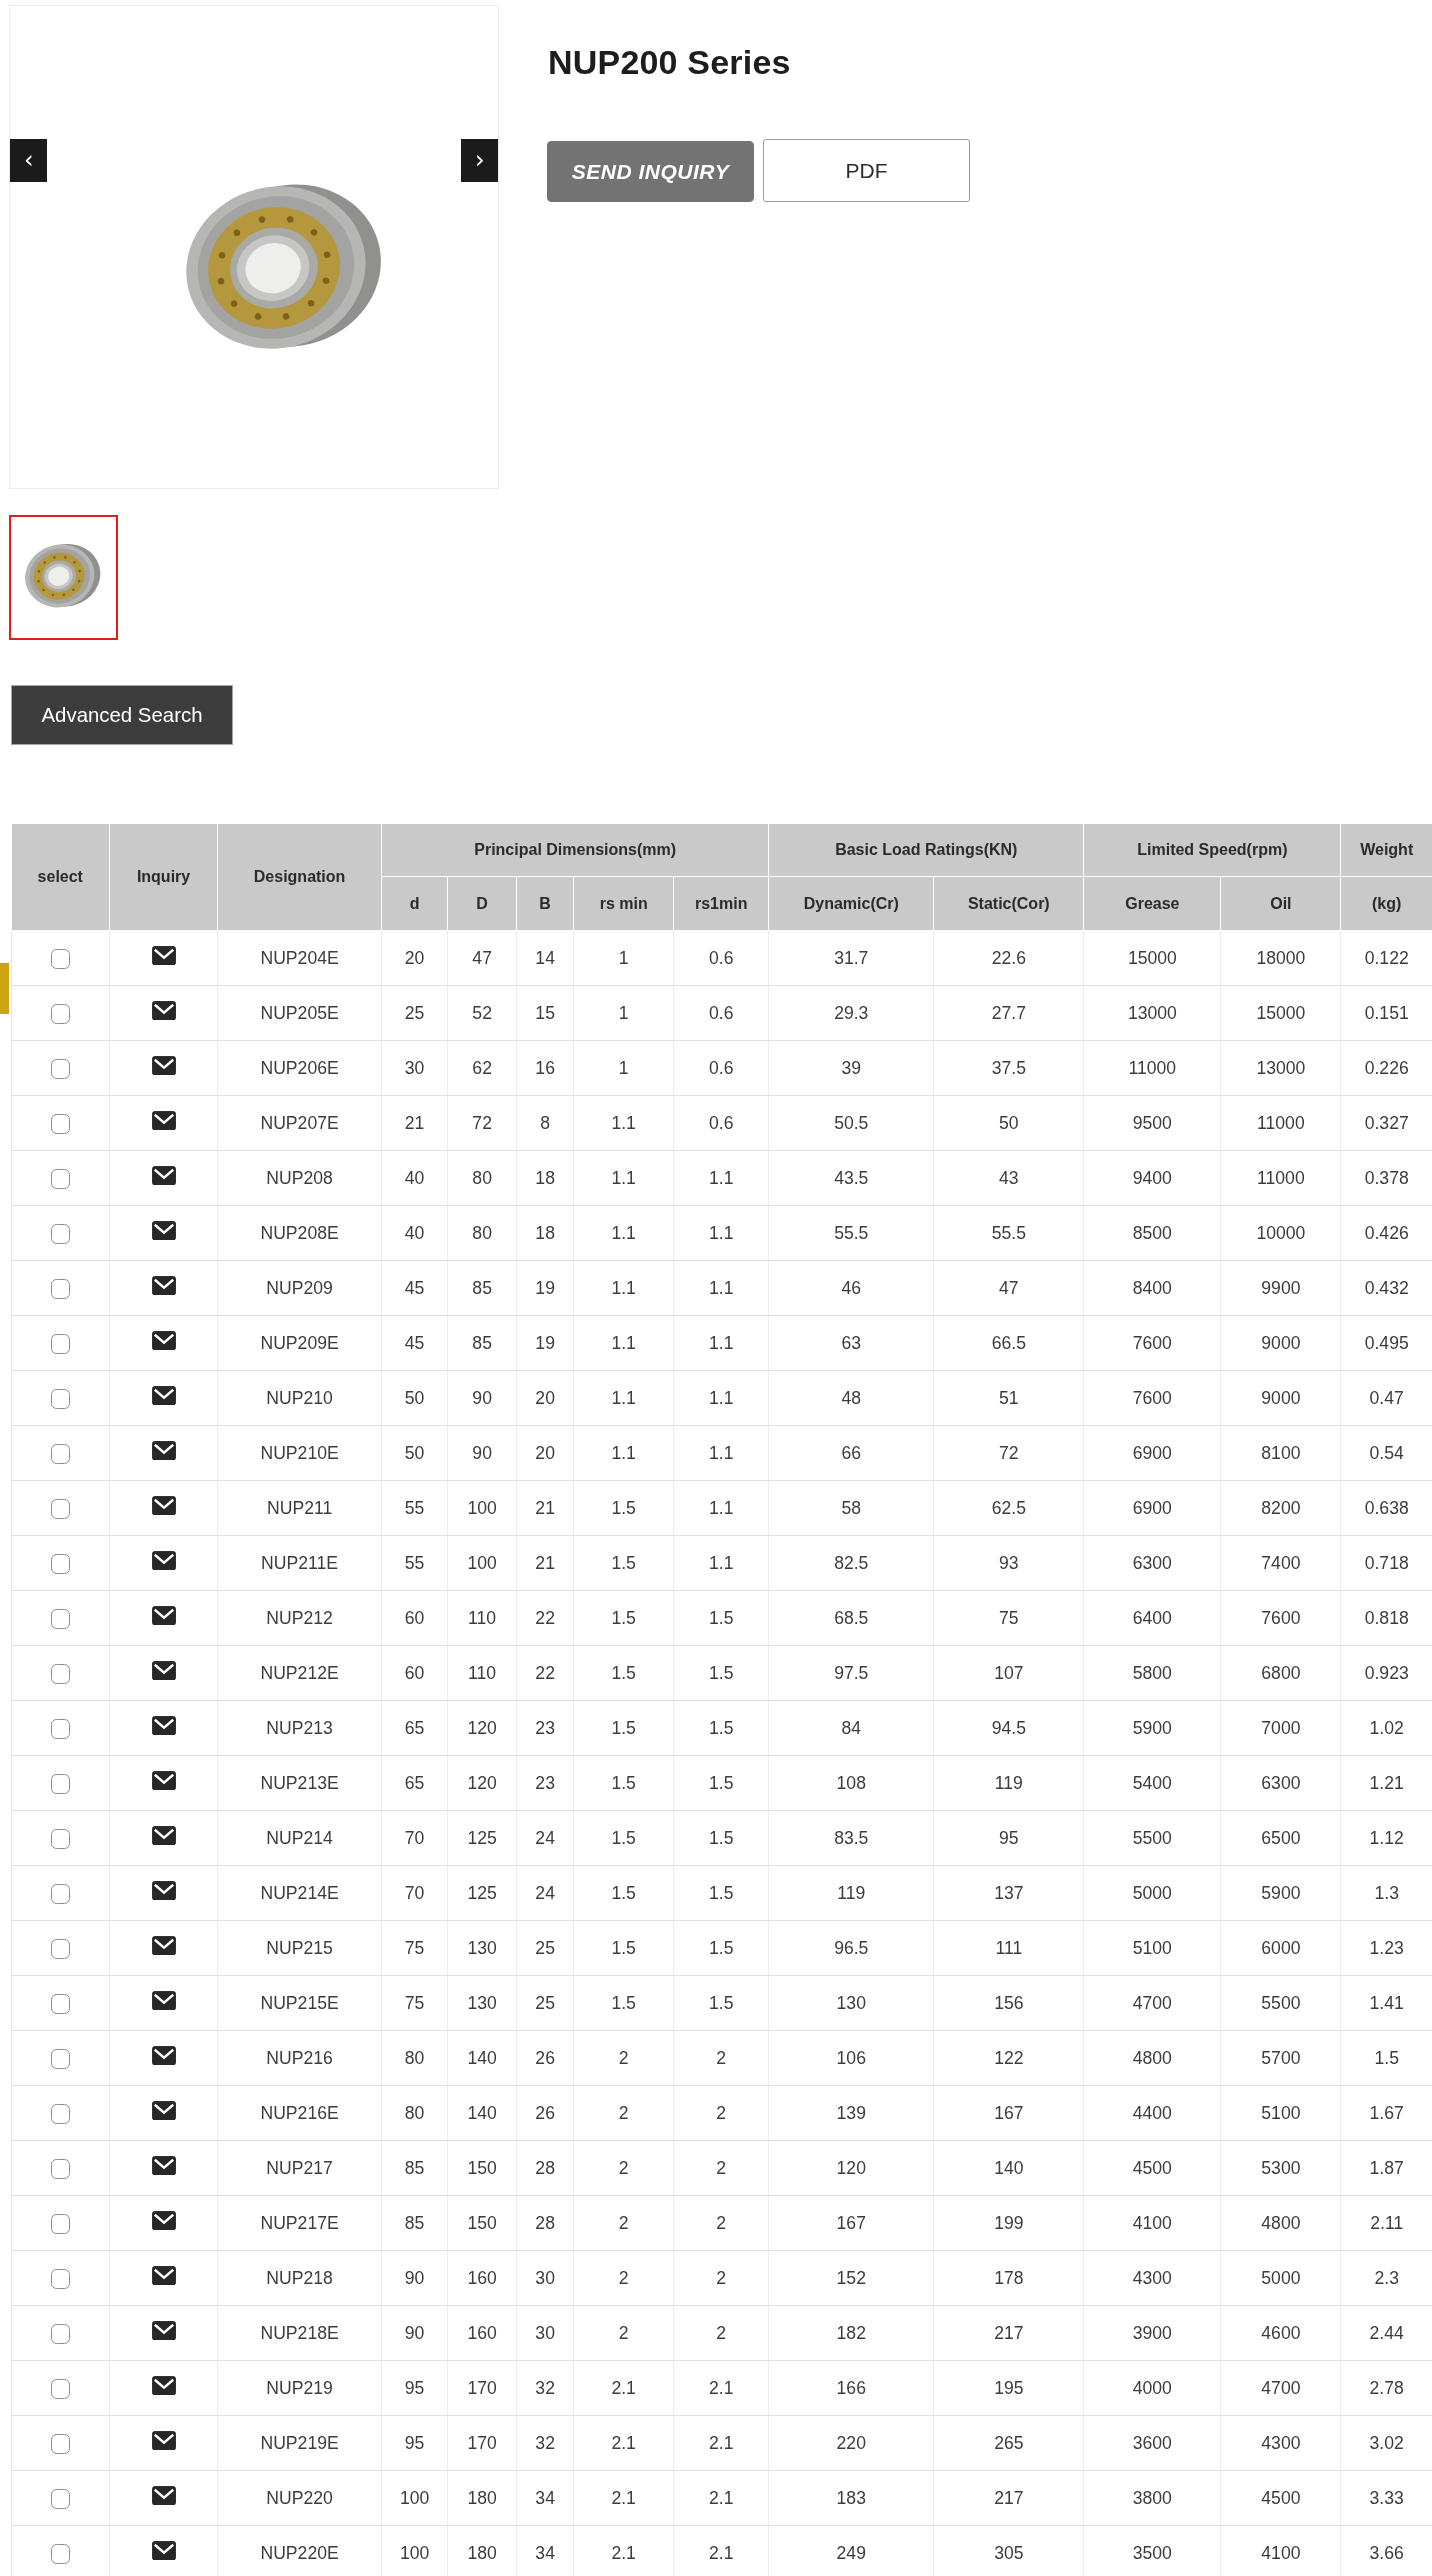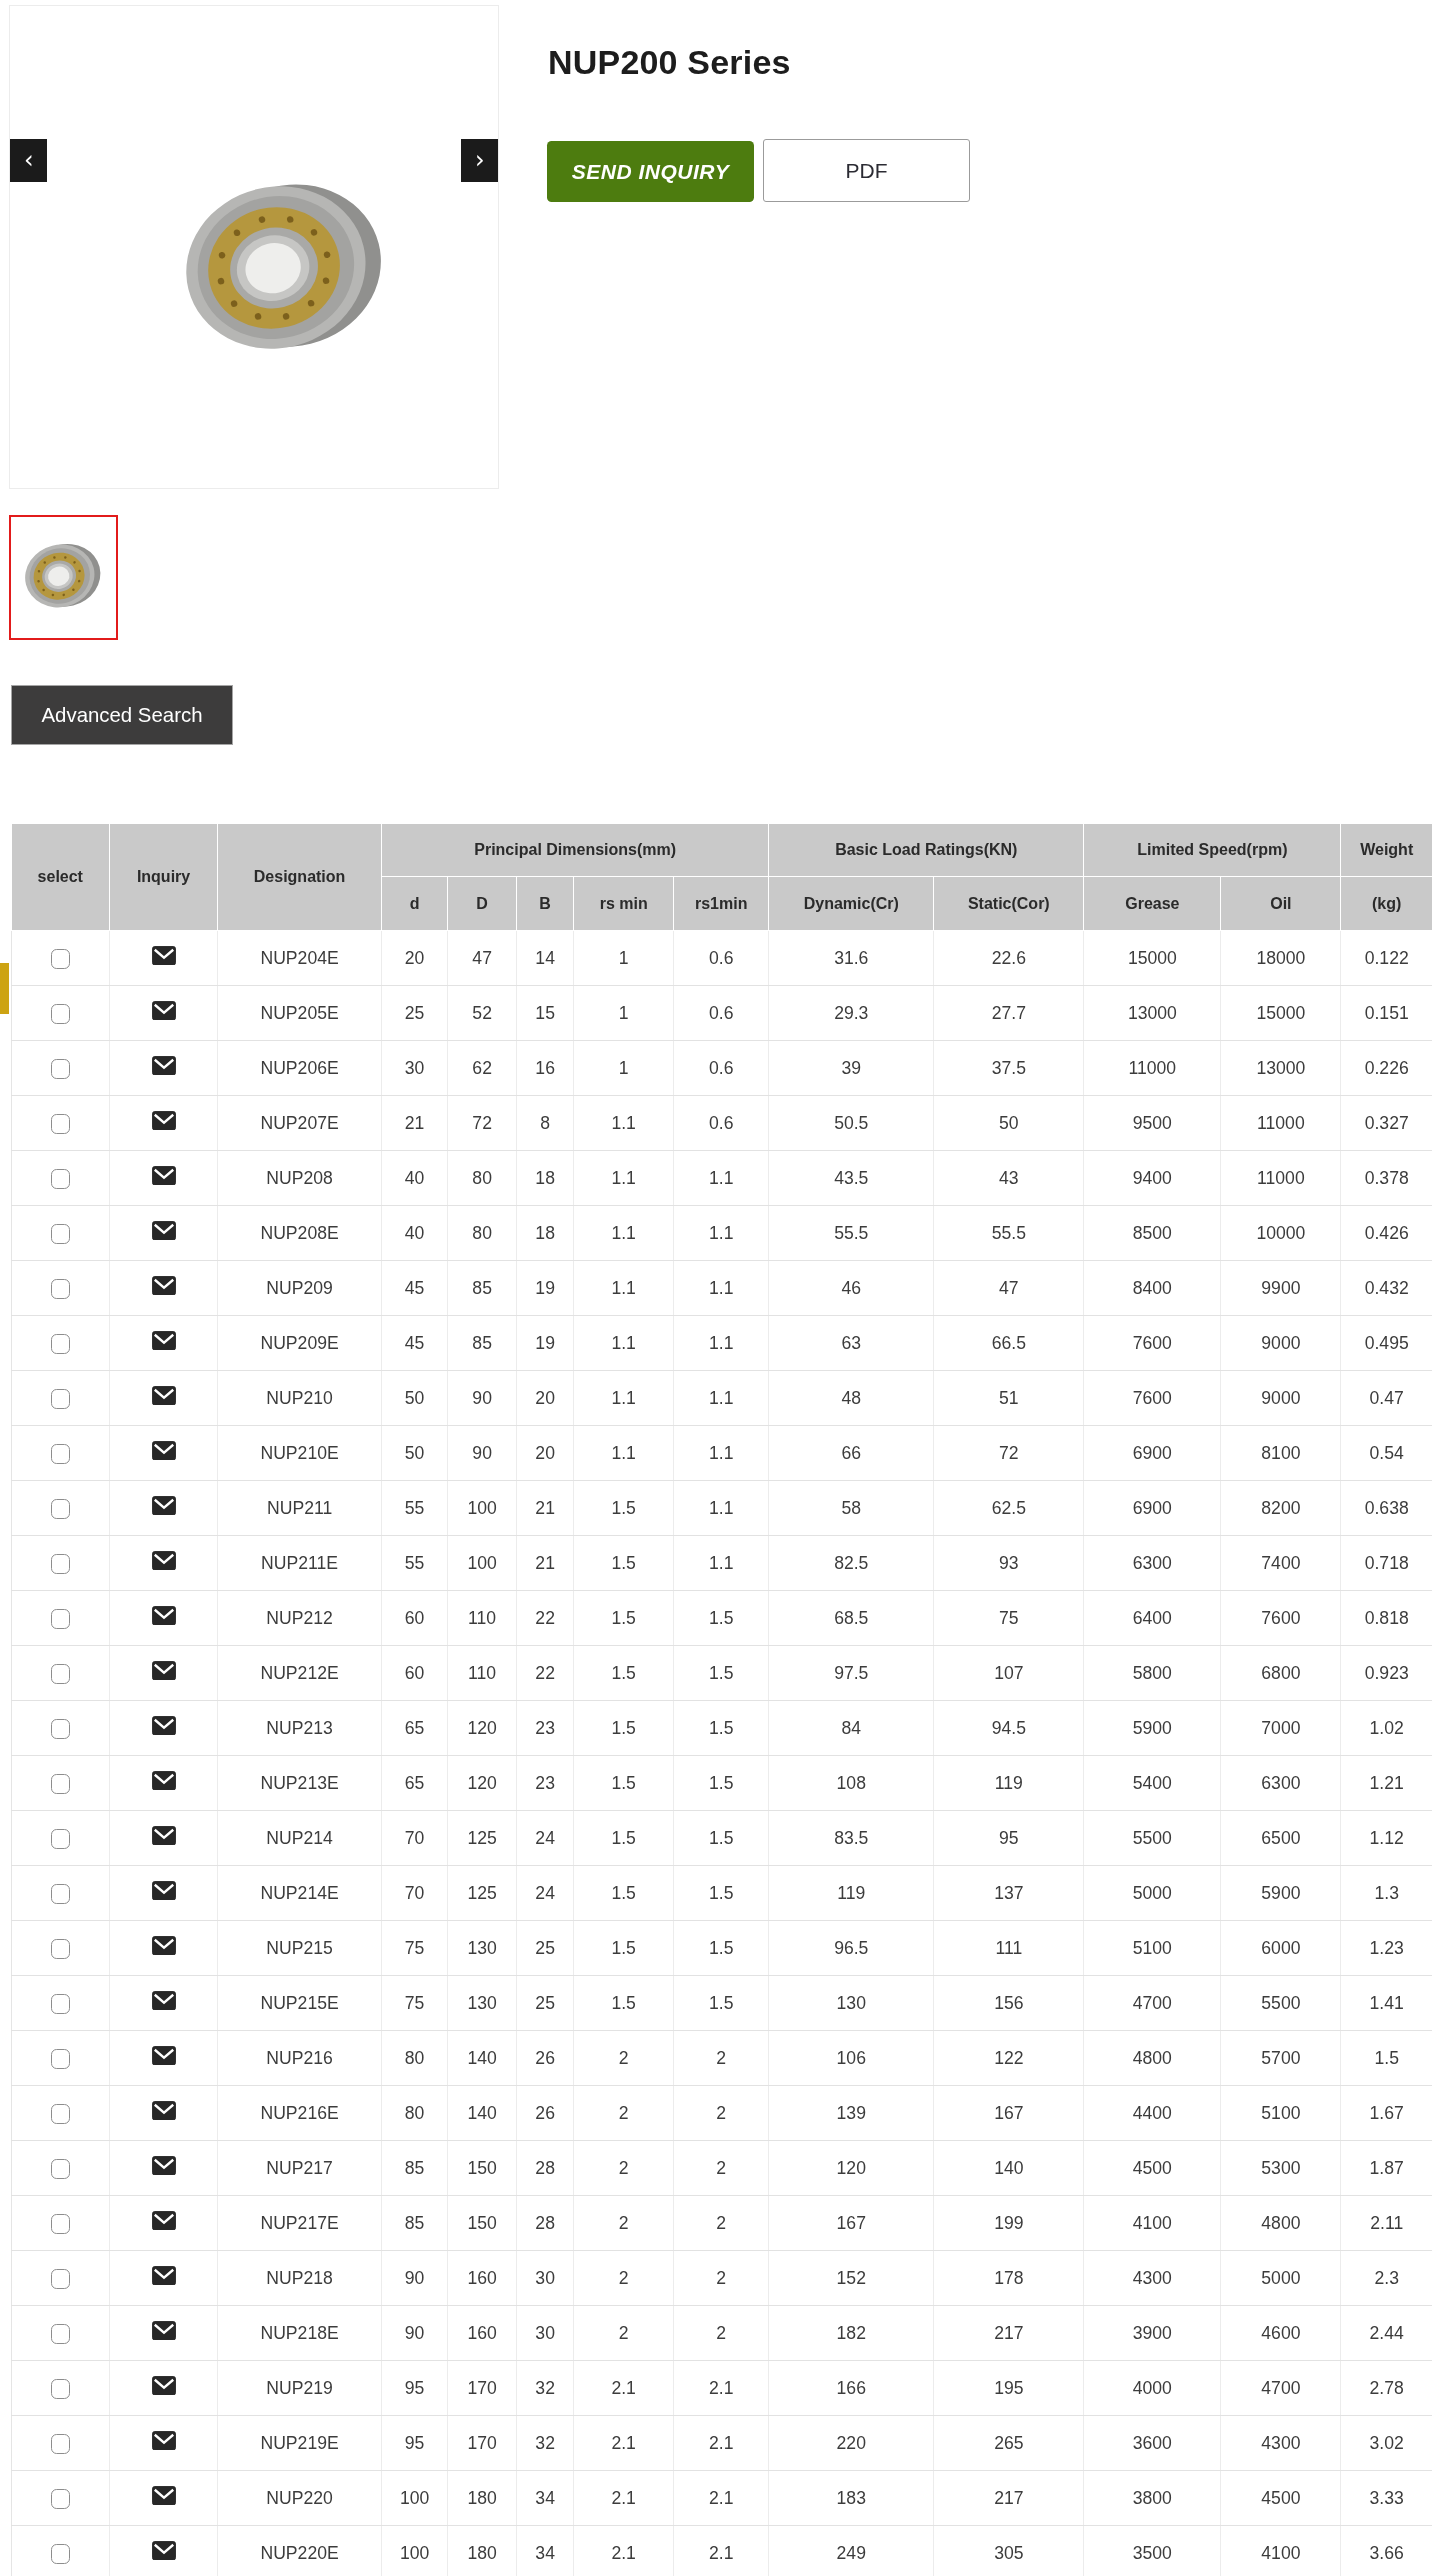--- a/index.html
+++ b/index.html
@@ -37,21 +37,21 @@
     cursor: pointer;
   }
   
   .page-title {
     position: absolute; left: 548px; top: 30px;
     font-size: 34px; font-weight: 600; color: #1d1d1d; letter-spacing: 0.2px; margin-top: 13px;
   }
   .btn-inquiry {
     position: absolute; left: 547px; top: 141px;
     width: 207px; height: 61px;
-    background: #4d7c0f; border: none; border-radius: 4.6px;
+    background: #737373; border: none; border-radius: 4.6px;
     color: #fff; font-size: 21px; font-weight: 700; font-style: italic;
     letter-spacing: 0.5px; cursor: pointer;
     font-family: "Liberation Sans", sans-serif;
   }
   .btn-pdf {
     position: absolute; left: 763px; top: 139px;
     width: 207px; height: 63px;
     background: #fff; border: 0.9px solid #9b9b9b; border-radius: 3px;
     color: #2b2b33; font-size: 21px; cursor: pointer;
     font-family: "Liberation Sans", sans-serif;
@@ -212,21 +212,21 @@
         <td><span class="inquiry-icon"><svg width="24" height="19.5" viewBox="0 0 26 21">
               <rect x="0.5" y="0.5" width="25" height="20" rx="2.5" fill="#272727" stroke="#272727"></rect>
               <path d="M3 4 L13 12.5 L23 4" fill="none" stroke="#ffffff" stroke-width="2.6"></path>
             </svg></span></td>
         <td>NUP204E</td>
         <td>20</td>
         <td>47</td>
         <td>14</td>
         <td>1</td>
         <td>0.6</td>
-        <td>31.6</td>
+        <td>31.7</td>
         <td>22.6</td>
         <td>15000</td>
         <td>18000</td>
         <td>0.122</td>
       </tr>
       <tr>
         <td><input type="checkbox" class="row-checkbox" style=""></td>
         <td><span class="inquiry-icon"><svg width="24" height="19.5" viewBox="0 0 26 21">
               <rect x="0.5" y="0.5" width="25" height="20" rx="2.5" fill="#272727" stroke="#272727"></rect>
               <path d="M3 4 L13 12.5 L23 4" fill="none" stroke="#ffffff" stroke-width="2.6"></path>

